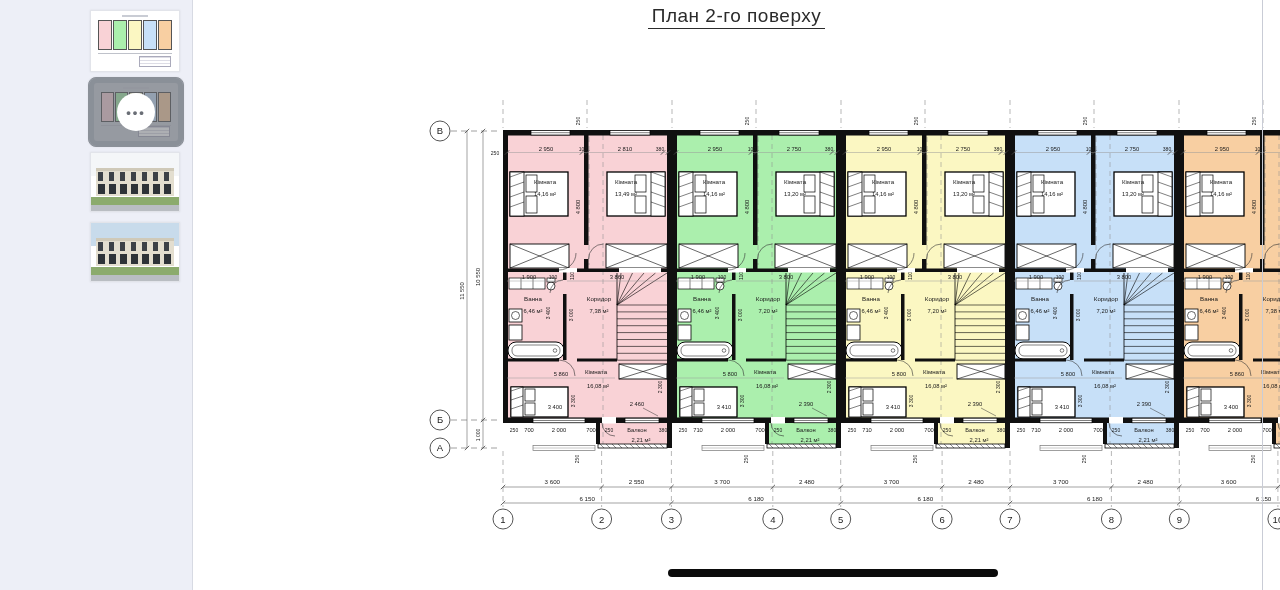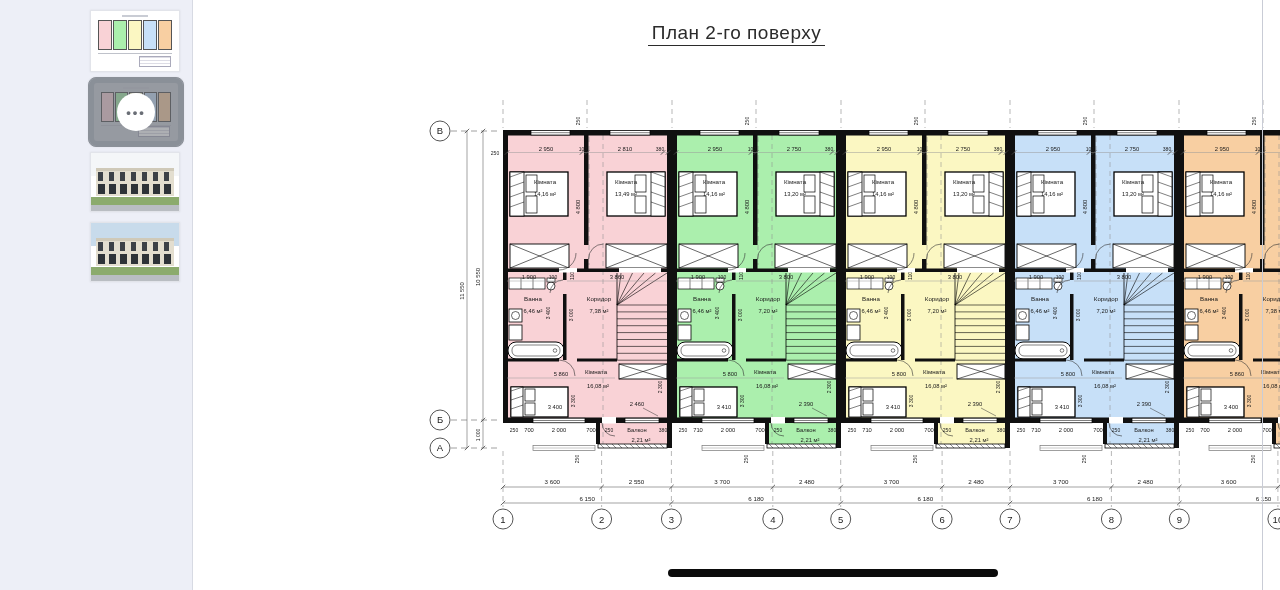--- a/index.html
+++ b/index.html
@@ -32,21 +32,21 @@
     box-shadow:inset 0 3px 0 #cfc9b8;}
   .r-win{position:absolute;left:8%;right:8%;top:32%;height:16%;
     background:repeating-linear-gradient(90deg,#3c4147 0 5px,transparent 5px 11px);}
   .r-win2{position:absolute;left:8%;right:8%;top:54%;height:16%;
     background:repeating-linear-gradient(90deg,#2e3338 0 7px,transparent 7px 11px);}
   .r-grass{position:absolute;left:0;right:0;bottom:10%;height:14%;background:#8cab6d;}
   .r-road{position:absolute;left:0;right:0;bottom:0;height:10%;background:#b9bdc2;}
 
   
   .main{position:absolute;left:193px;top:0;right:0;bottom:0;background:#fff;}
-  .plan-title{position:absolute;left:0;top:22px;width:100%;text-align:center;}
+  .plan-title{position:absolute;left:0;top:5px;width:100%;text-align:center;}
   .plan-title span{display:inline-block;font-size:19px;color:#2b2b2b;letter-spacing:.5px;
     border-bottom:1.6px solid #2b2b2b;padding:0 4px 1px;font-weight:400;}
   #plan-svg{position:absolute;left:228px;top:95px;}
 
   .bottom-bar{position:absolute;left:475px;top:569px;width:330px;height:8px;background:#0b0b0b;
     border-radius:4px;}
   .right-track{position:absolute;right:17px;top:0;width:1px;height:590px;background:#c9ccd6;}
 </style>
 </head>
 <body>

